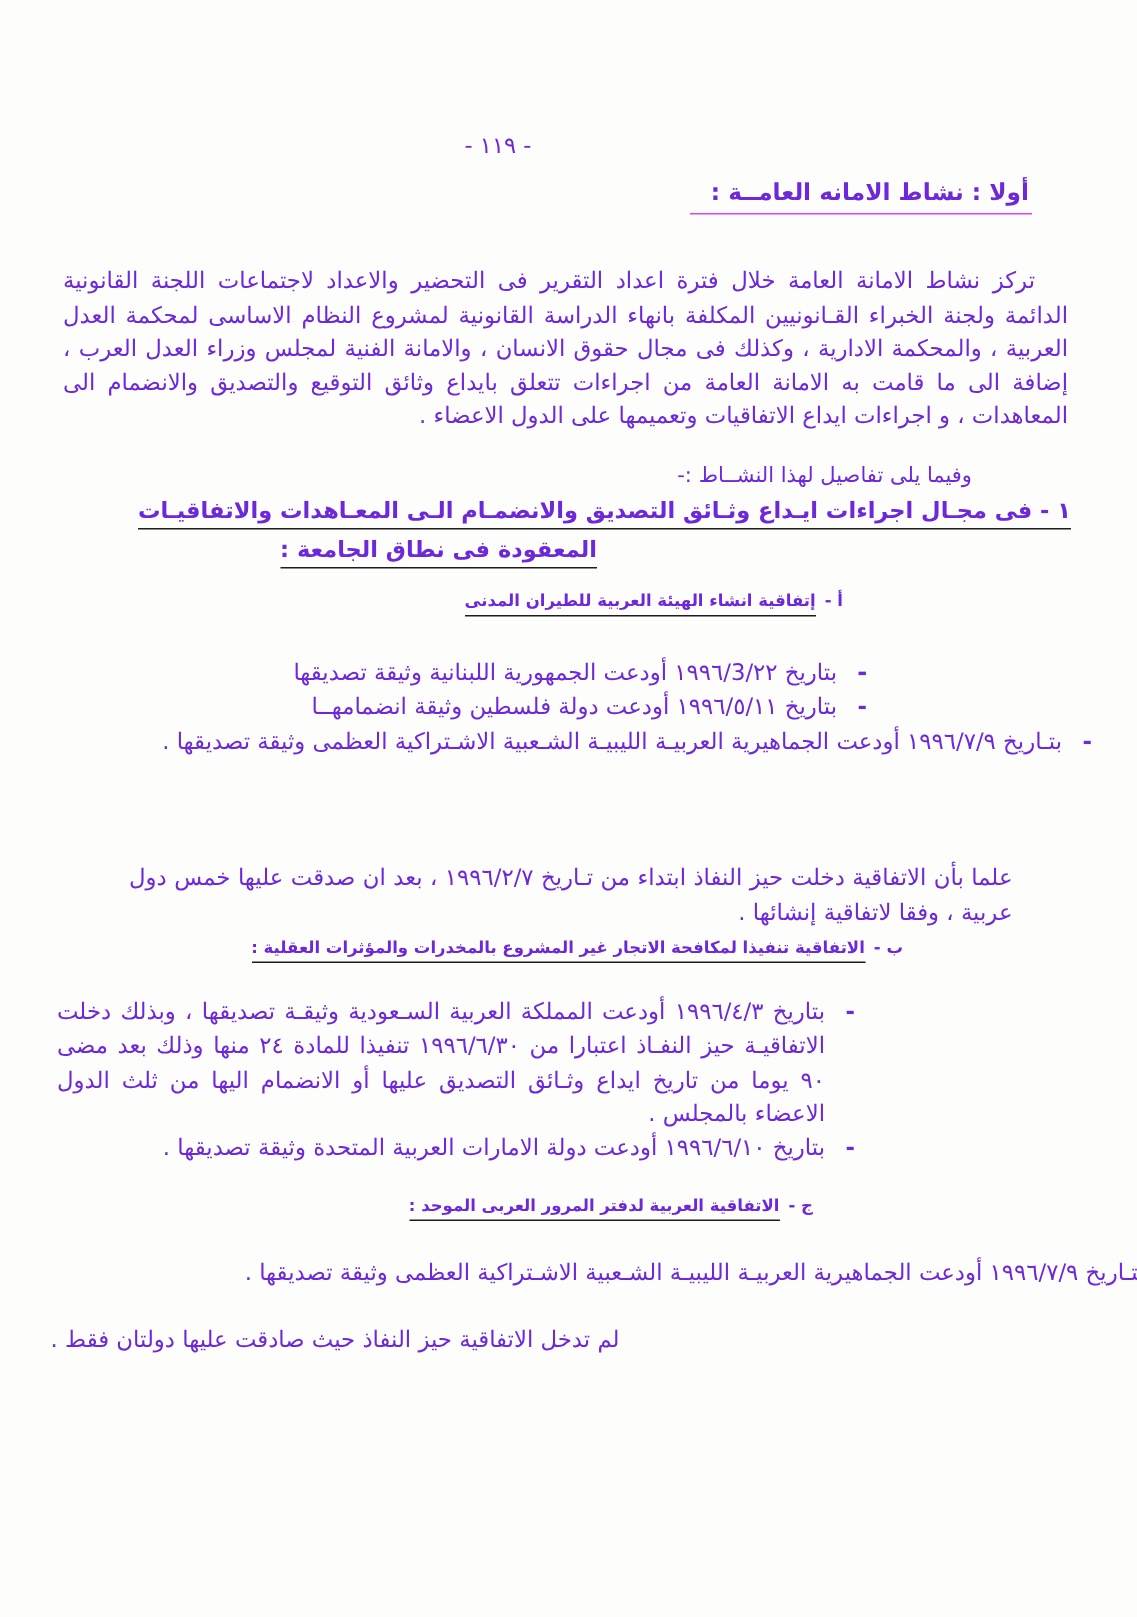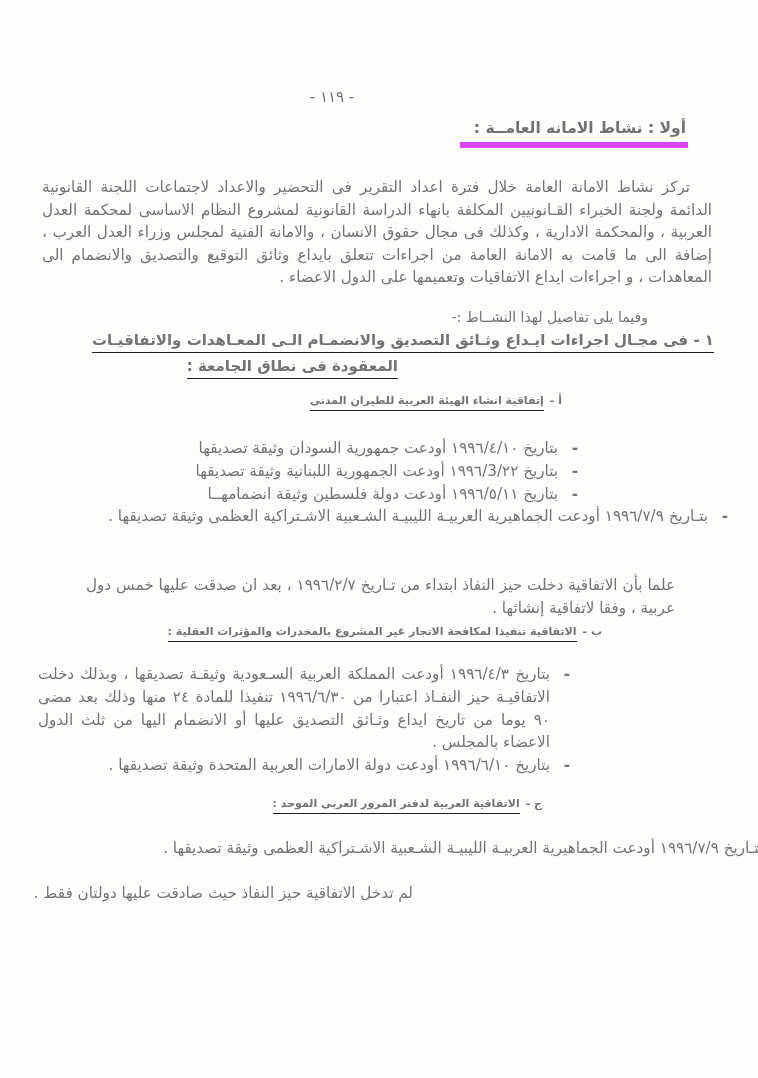--- a/index.html
+++ b/index.html
@@ -4,31 +4,31 @@
 <style>
   html,body { margin:0; padding:0; background:#e8e8e8; }
   .page {
     position:relative;
     width:758px; height:1078px;
     margin:0 auto;
     background:#fdfdfc;
     overflow:hidden;
     direction:rtl;
     font-family:"DejaVu Sans", sans-serif;
-    color:#737373;
+    color:#6d28d9;
   }
   .page-number {
     position:absolute; top:88px; left:266px; width:132px;
     text-align:center; font-size:15px; letter-spacing:2px;
     direction:rtl;
   }
   .main-heading {
     position:absolute; top:119px; right:70px;
     font-size:15.5px; font-weight:bold; white-space:nowrap;
-    border-bottom:6px solid #d946ef; padding:0 2px 5px 14px;
+    border-bottom:1px solid #d946ef; padding:0 2px 5px 14px;
   }
   .intro {
     position:absolute; top:161px; right:46px; left:42px;
     font-size:15.2px; line-height:22.5px;
     text-align:justify; text-indent:22px;
   }
   .details-line {
     position:absolute; top:309px; right:110px;
     font-size:14px; white-space:nowrap;
   }
@@ -81,21 +81,21 @@
 
   <div class="details-line">وفيما يلى تفاصيل لهذا النشــاط :-</div>
 
   <div class="s1-line s1-line1">١ - فى مجـال اجراءات ايـداع وثـائق التصديق والانضمـام الـى المعـاهدات والاتفاقيـات</div>
   <div class="s1-line s1-line2">المعقودة فى نطاق الجامعة :</div>
 
   <div class="sub-title sub-a">
     <span class="marker">أ -</span><span class="title-text">إتفاقية انشاء الهيئة العربية للطيران المدنى</span>
   </div>
   <ul class="deposit-list list-a">
-    <li><span class="dash">-</span><span>بتاريخ ١٩٩٦/٤/١٠ أودعت جمهورية السودان وثيقة تصديقها</span></li>
+    <li><span class="dash">-</span></li>
     <li><span class="dash">-</span><span>بتاريخ ١٩٩٦/3/٢٢ أودعت الجمهورية اللبنانية وثيقة تصديقها</span></li>
     <li><span class="dash">-</span><span>بتاريخ ١٩٩٦/٥/١١ أودعت دولة فلسطين وثيقة انضمامهــا</span></li>
     <li class="wrap-indent-a"><span class="dash">-</span><span>بتـاريخ ١٩٩٦/٧/٩ أودعت الجماهيرية العربيـة الليبيـة الشـعبية الاشـتراكية العظمى وثيقة تصديقها .</span></li>
   </ul>
   <p class="note-a">علما بأن الاتفاقية دخلت حيز النفاذ ابتداء من تـاريخ ١٩٩٦/٢/٧ ، بعد ان صدقت عليها خمس دول عربية ، وفقا لاتفاقية إنشائها .</p>
 
   <div class="sub-title sub-b">
     <span class="marker">ب -</span><span class="title-text">الاتفاقية تنفيذا لمكافحة الاتجار غير المشروع بالمخدرات والمؤثرات العقلية :</span>
   </div>
   <ul class="deposit-list list-b">

